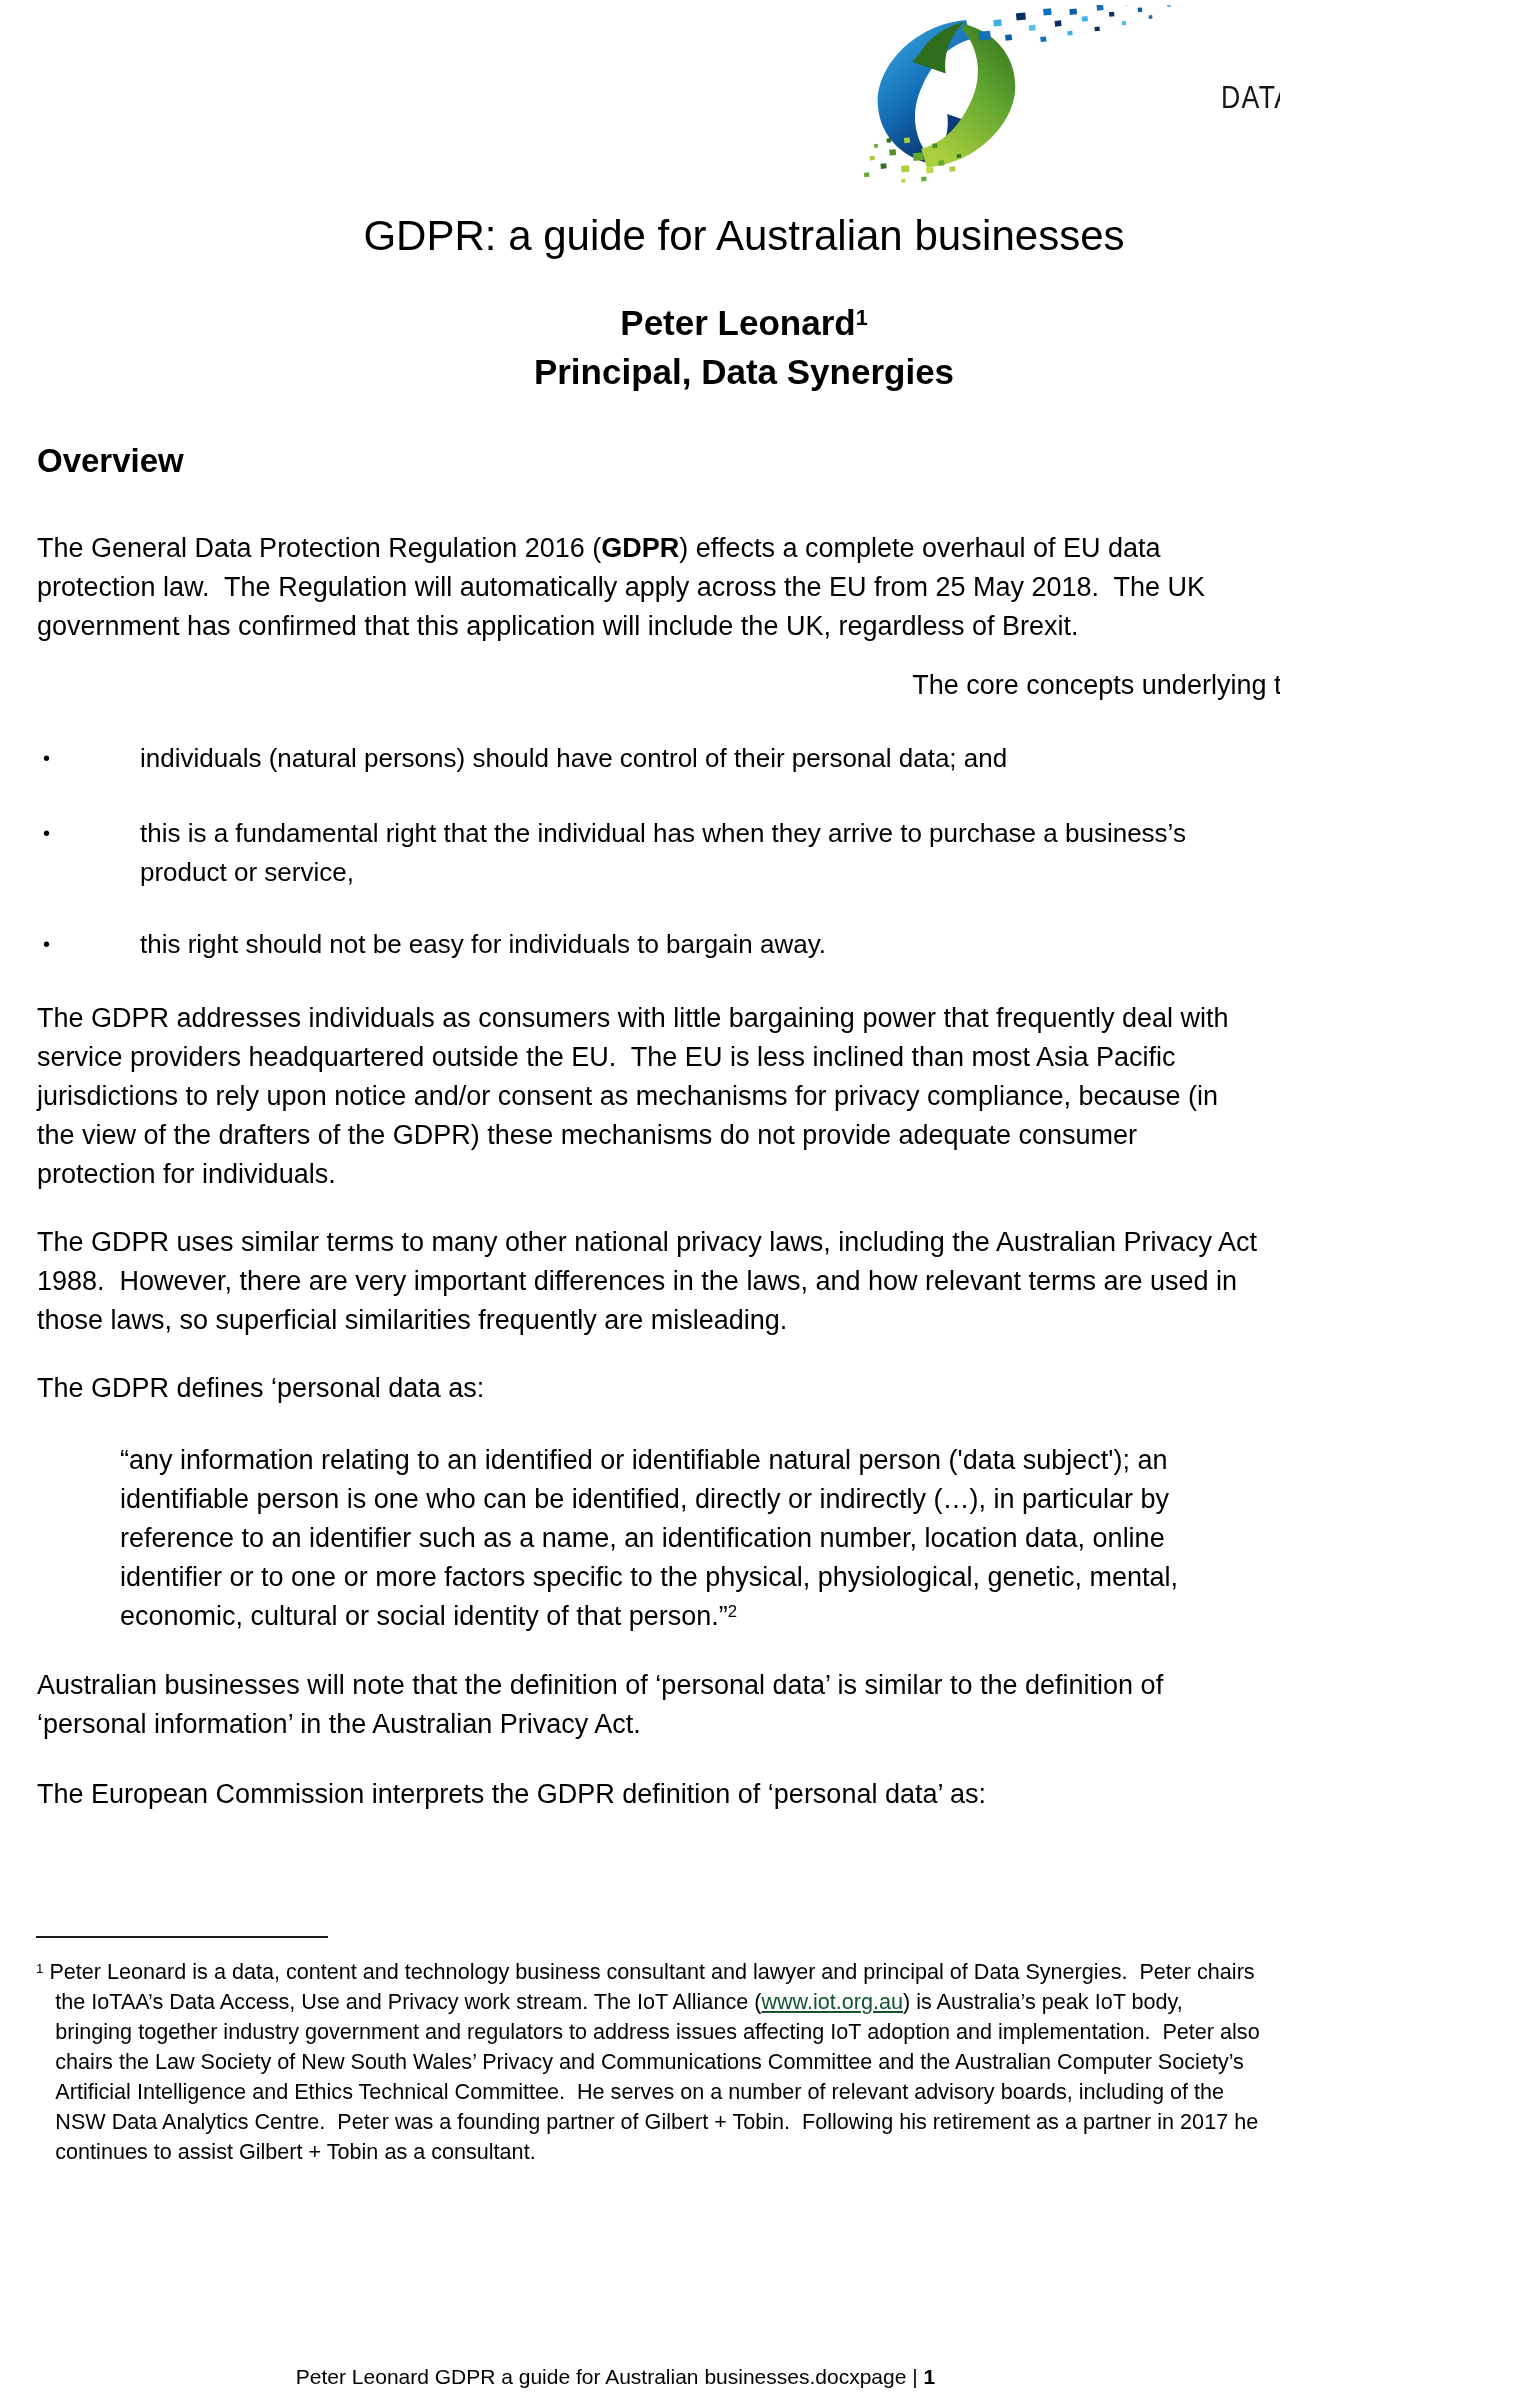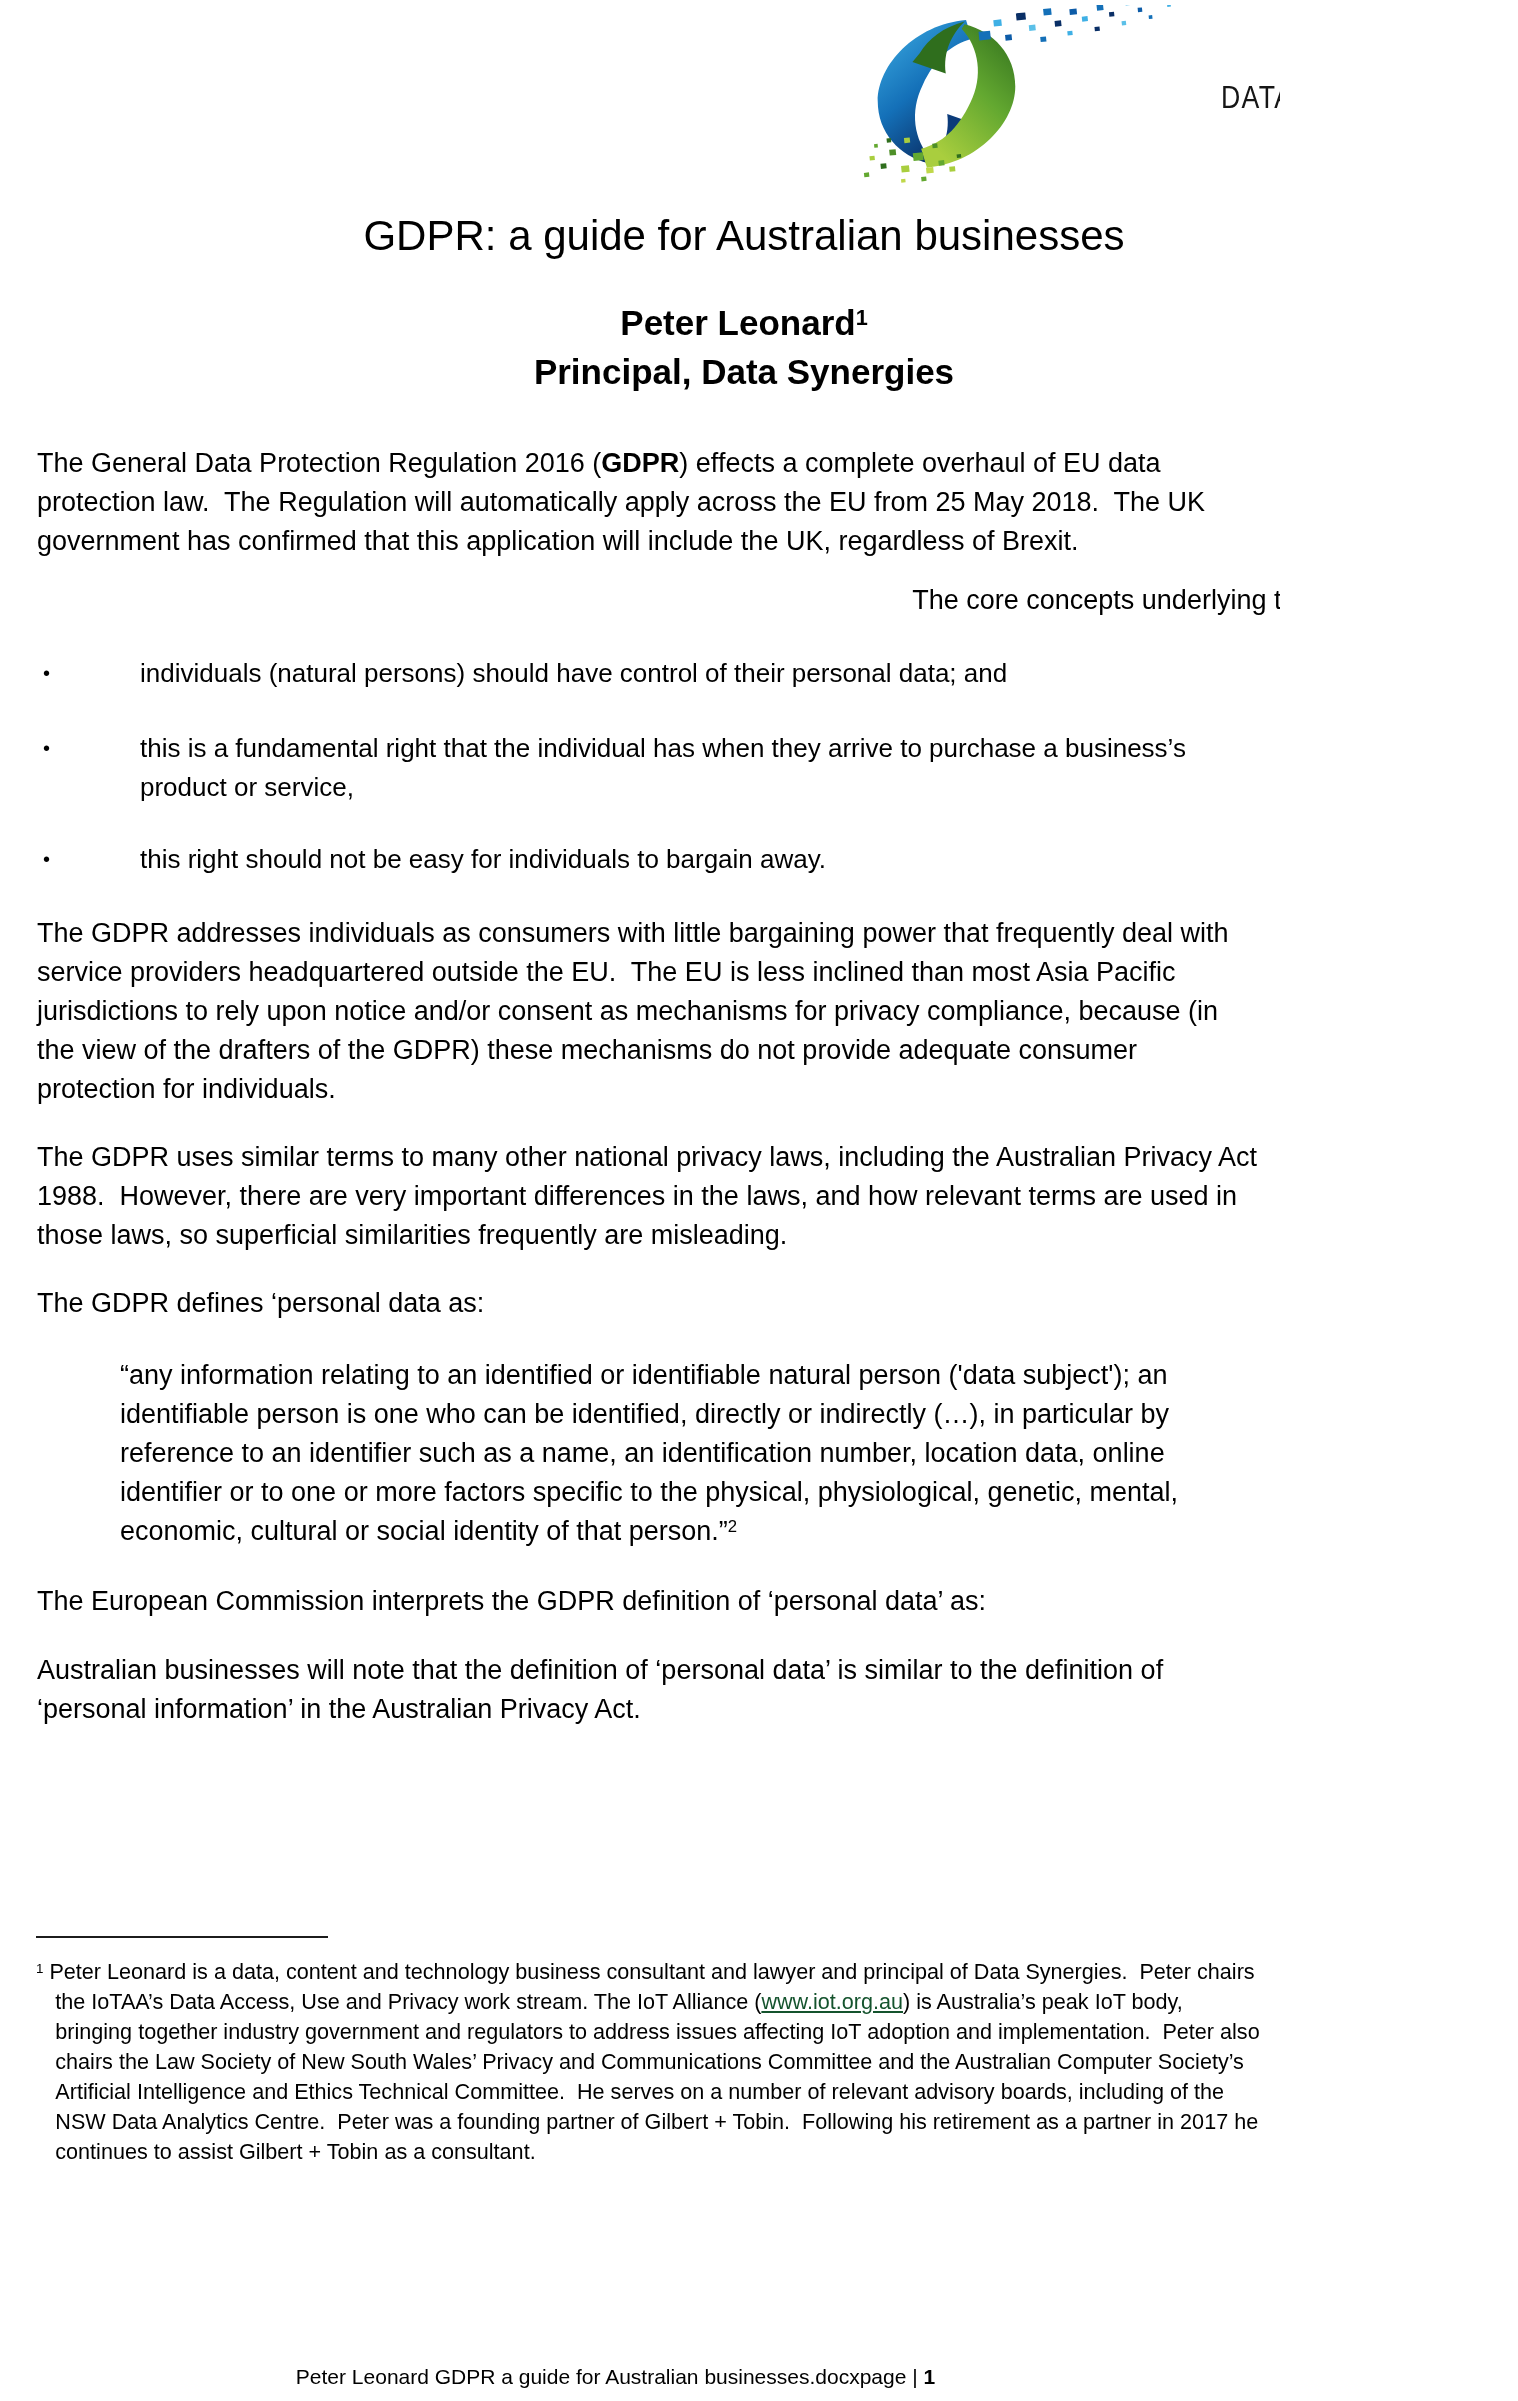--- a/index.html
+++ b/index.html
@@ -120,20 +120,21 @@
 
   <div class="content">
 
     <div class="title">GDPR: a guide for Australian businesses</div>
 
     <div class="byline">
       <div><span>Peter Leonard</span><sup>1</sup></div>
       <div>Principal, Data Synergies</div>
     </div>
 
+    <div class="h2">Overview</div>
 
     <div class="para rich p1"><span>The General Data Protection Regulation 2016 (</span><span class="b">GDPR</span><span>) effects a complete overhaul of EU data
 protection law.  The Regulation will automatically apply across the EU from 25 May 2018.  The UK
 government has confirmed that this application will include the UK, regardless of Brexit.</span></div>
 
     <div class="para rich p2"><span>The core concepts underlying the GDPR are:</span></div>
 
     <div class="bullet-row b1">
       <div class="bullet-marker">•</div>
       <div class="bullet-text rich"><span>individuals (natural persons) should have control of their personal data; and</span></div>
@@ -157,23 +158,23 @@
 1988.  However, there are very important differences in the laws, and how relevant terms are used in
 those laws, so superficial similarities frequently are misleading.</span></div>
     <div class="para rich p5"><span>The GDPR defines ‘personal data as:</span></div>
 
     <div class="quote rich"><span>“any information relating to an identified or identifiable natural person ('data subject'); an
 identifiable person is one who can be identified, directly or indirectly (…), in particular by
 reference to an identifier such as a name, an identification number, location data, online
 identifier or to one or more factors specific to the physical, physiological, genetic, mental,
 economic, cultural or social identity of that person.”</span><sup>2</sup></div>
 
-    <div class="para rich p7"><span>The European Commission interprets the GDPR definition of ‘personal data’ as:</span></div>
     <div class="para rich p6"><span>Australian businesses will note that the definition of ‘personal data’ is similar to the definition of
 ‘personal information’ in the Australian Privacy Act.</span></div>
+    <div class="para rich p7"><span>The European Commission interprets the GDPR definition of ‘personal data’ as:</span></div>
   </div>
 
   <div class="footnotes">
     <div class="fn-sep"></div>
     <div class="footnote rich"><sup>1</sup><span> Peter Leonard is a data, content and technology business consultant and lawyer and principal of Data Synergies.  Peter chairs
 the IoTAA’s Data Access, Use and Privacy work stream. The IoT Alliance (</span><a class="lnk" href="#">www.iot.org.au</a><span>) is Australia’s peak IoT body,
 bringing together industry government and regulators to address issues affecting IoT adoption and implementation.  Peter also
 chairs the Law Society of New South Wales’ Privacy and Communications Committee and the Australian Computer Society’s
 Artificial Intelligence and Ethics Technical Committee.  He serves on a number of relevant advisory boards, including of the
 NSW Data Analytics Centre.  Peter was a founding partner of Gilbert + Tobin.  Following his retirement as a partner in 2017 he

